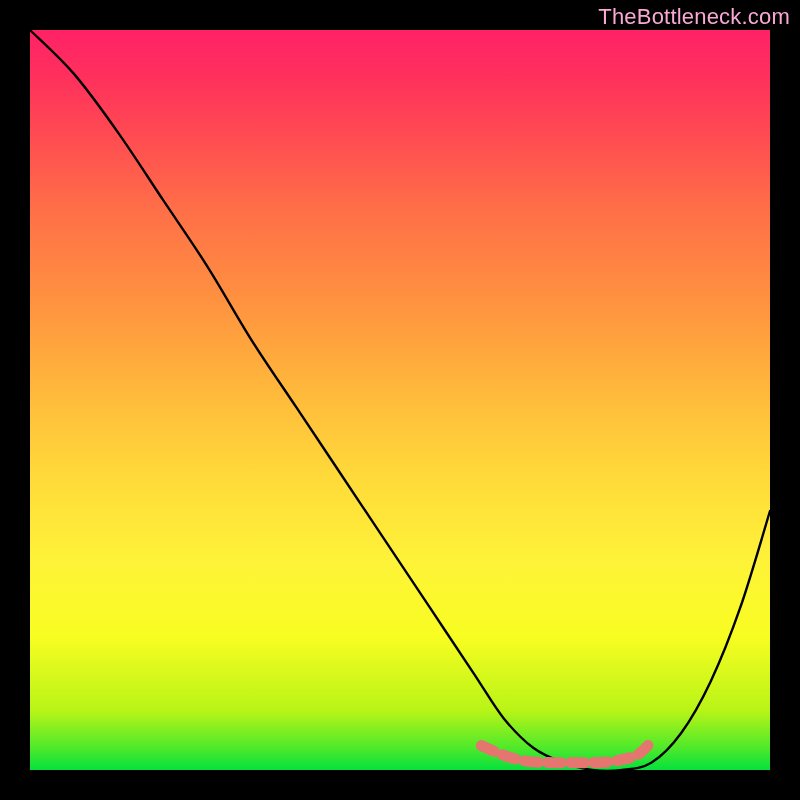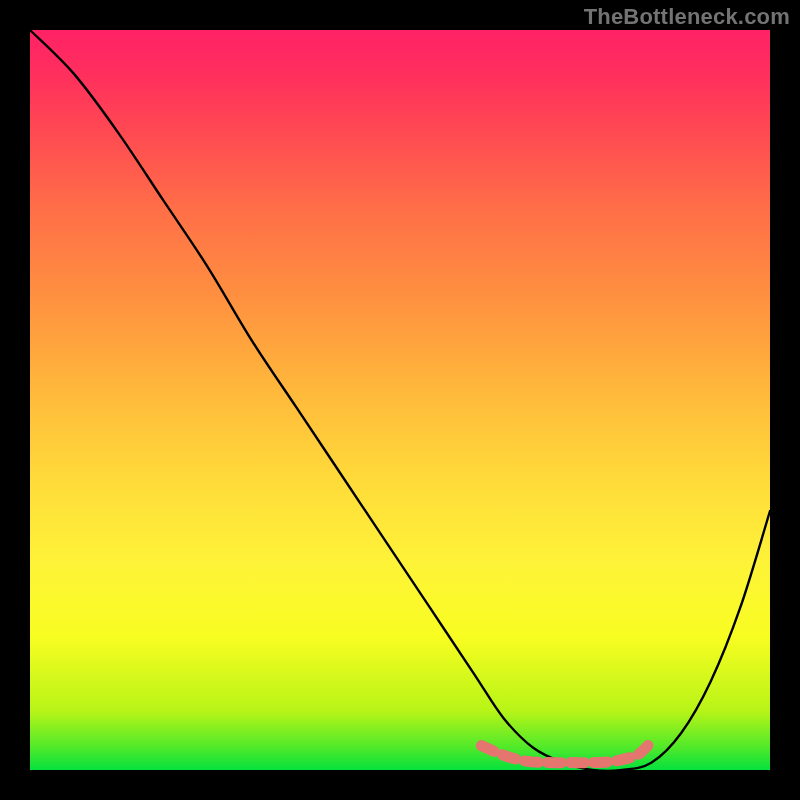--- a/index.html
+++ b/index.html
@@ -14,23 +14,23 @@
   .frame {
     position: relative;
     width: 800px;
     height: 800px;
     background: #000;
   }
   .watermark {
     position: absolute;
     top: 4px;
     right: 10px;
-    color: #737373;
+    color: #f9a8d4;
     font-size: 22px;
-    font-weight: 700;
+    font-weight: 400;
     letter-spacing: 0.2px;
     user-select: none;
   }
   .plot-area {
     position: absolute;
     left: 30px;
     top: 30px;
     width: 740px;
     height: 740px;
     

